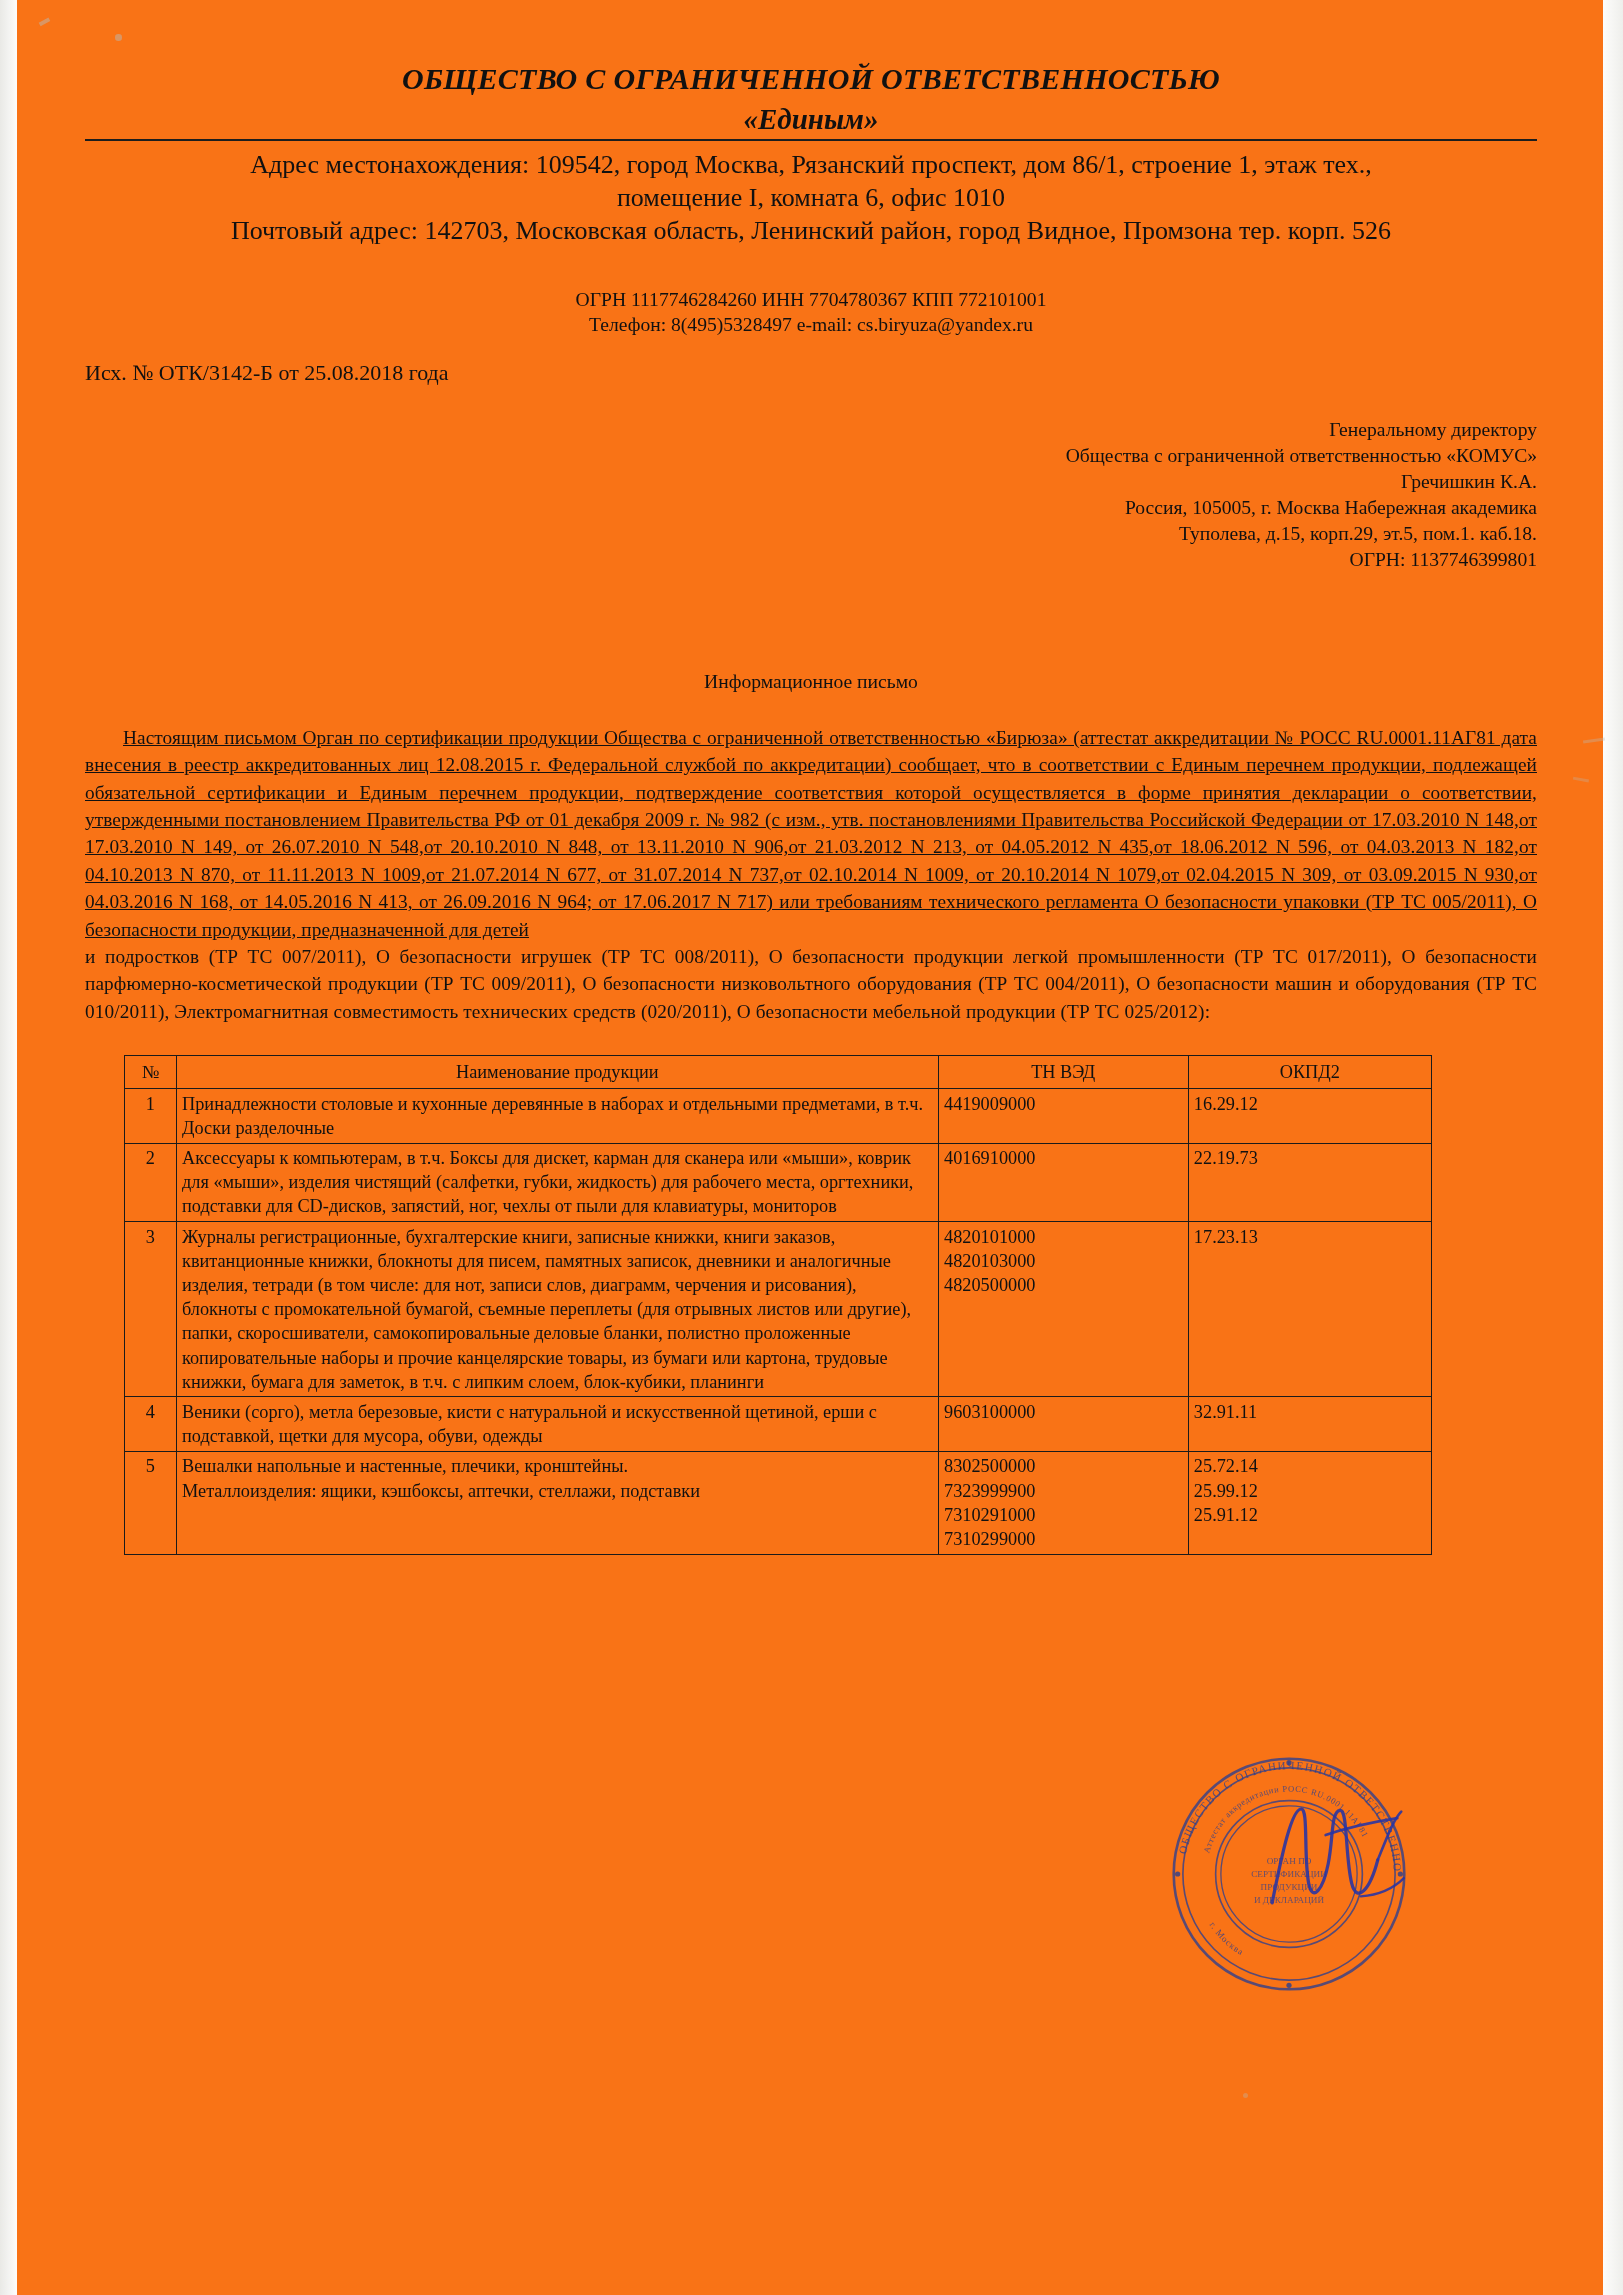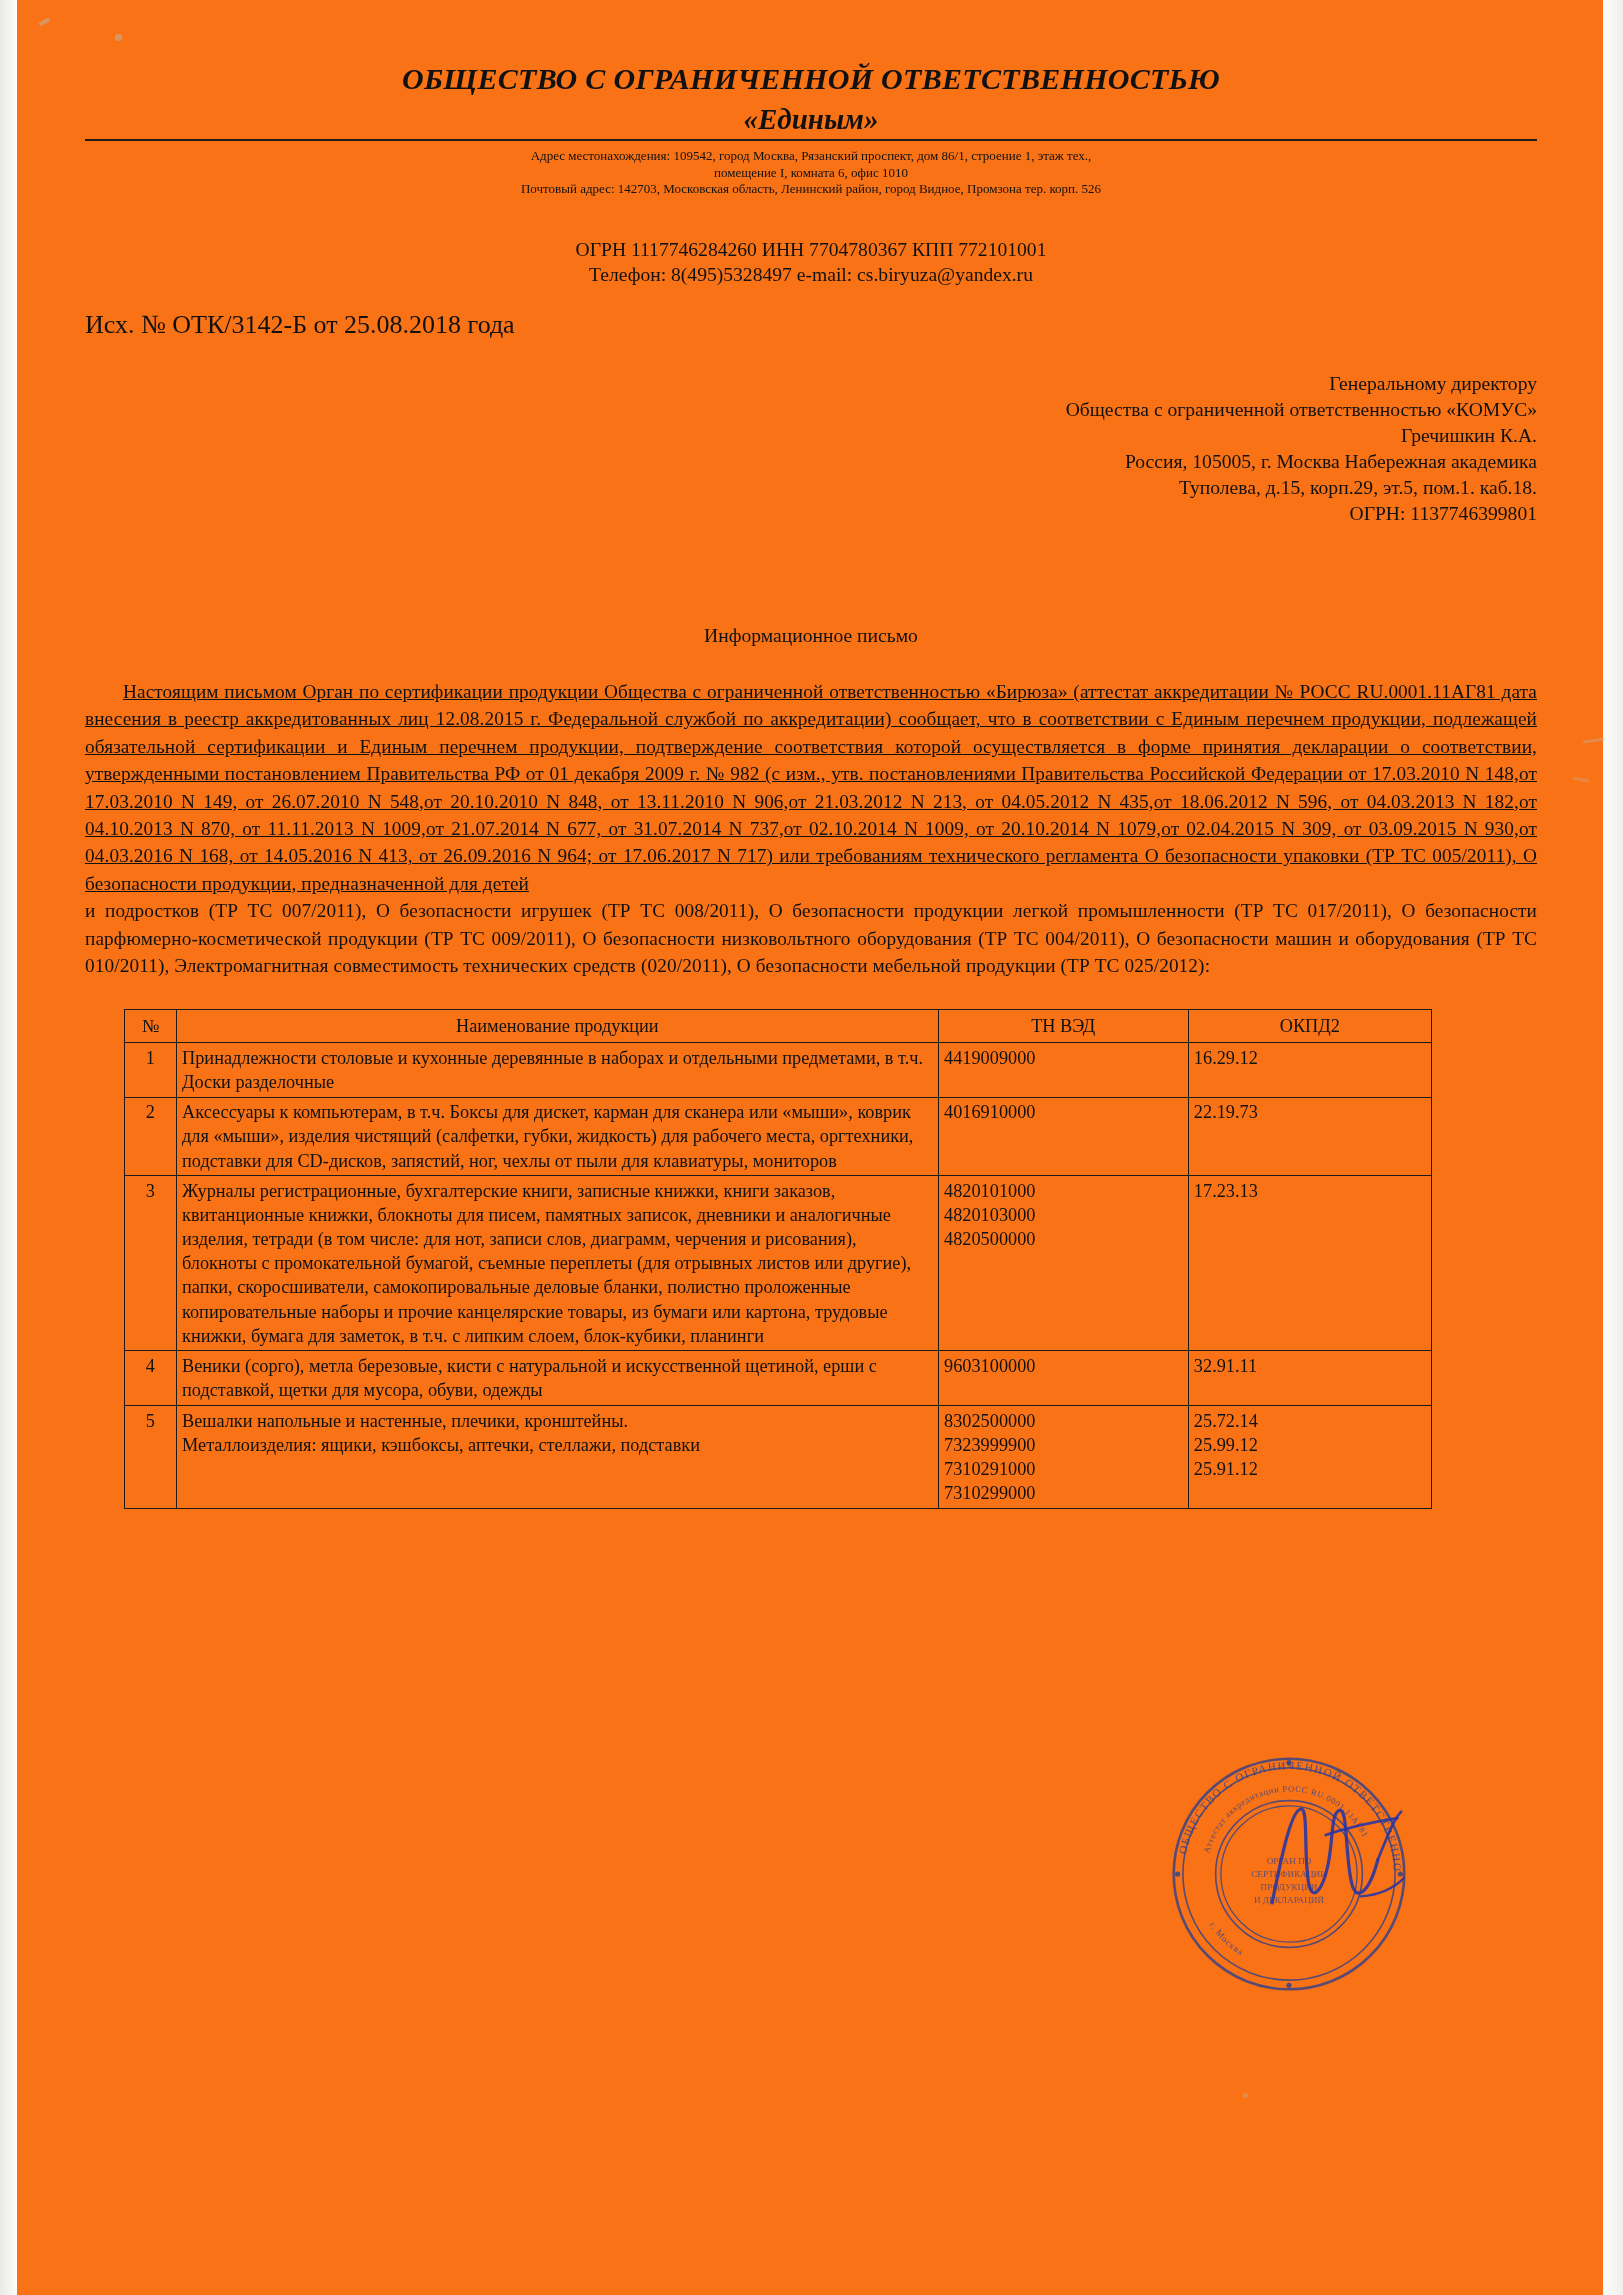--- a/index.html
+++ b/index.html
@@ -56,32 +56,32 @@
     font-weight: bold;
     text-align: center;
     margin: 0 0 3.9px 0;
   }
   .rule {
     height: 2px;
     background: #1d1d1d;
     margin: 3.9px 0 6.5px 0;
   }
   .addr-line {
-    font-size: 13px;
+    font-size: 26px;
     text-align: center;
     line-height: 1.28;
   }
   .spacer-60 { height: 39px; }
   .reg-line {
     font-size: 19.6px;
     text-align: center;
     line-height: 1.3;
   }
   .outgoing {
-    font-size: 26px;
+    font-size: 22px;
     text-align: left;
     margin-top: 22px;
   }
   .addressee {
     margin-top: 31px;
     text-align: right;
     font-size: 19.6px;
     line-height: 1.33;
   }
   .letter-title {

